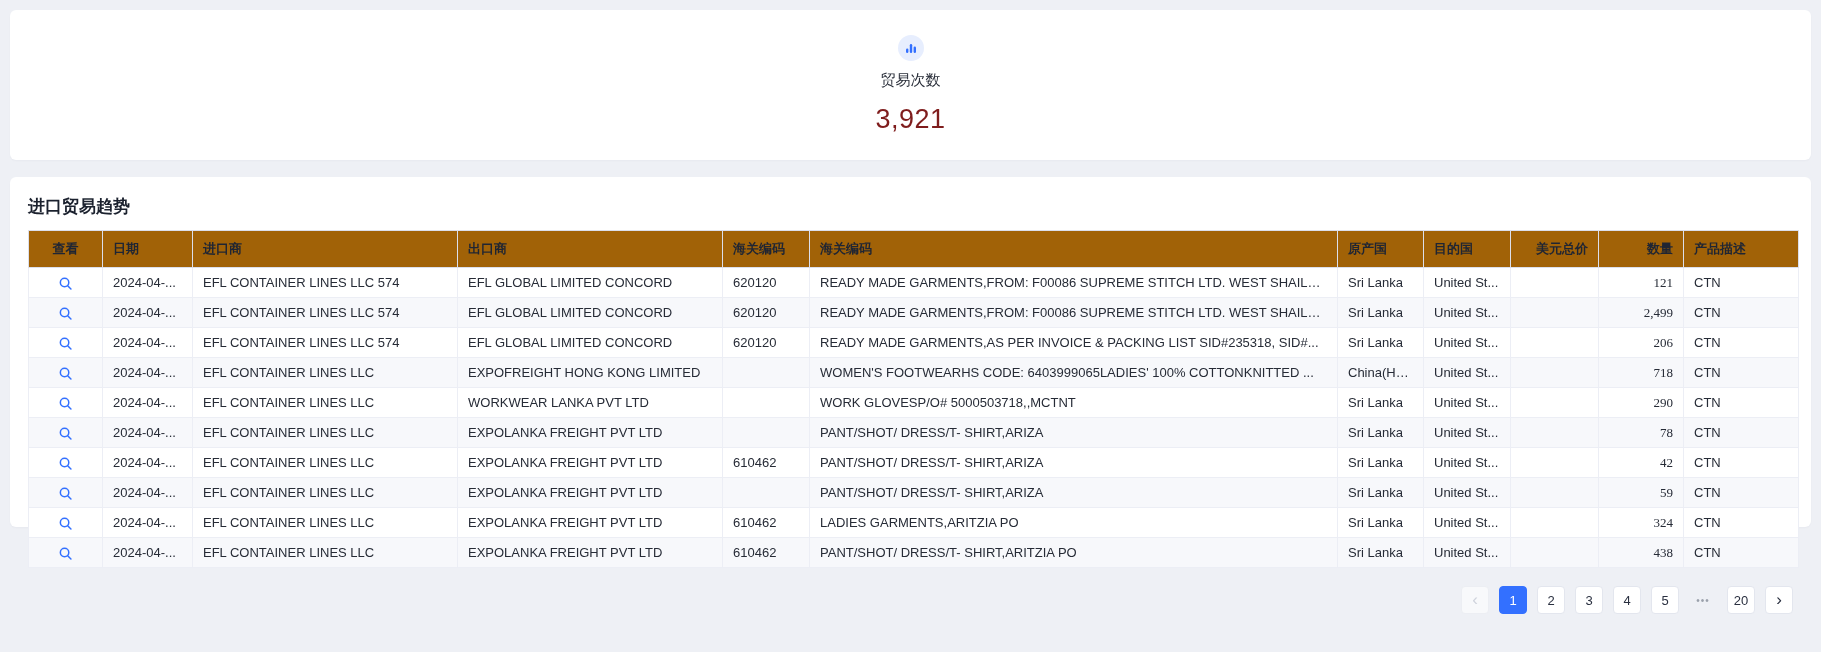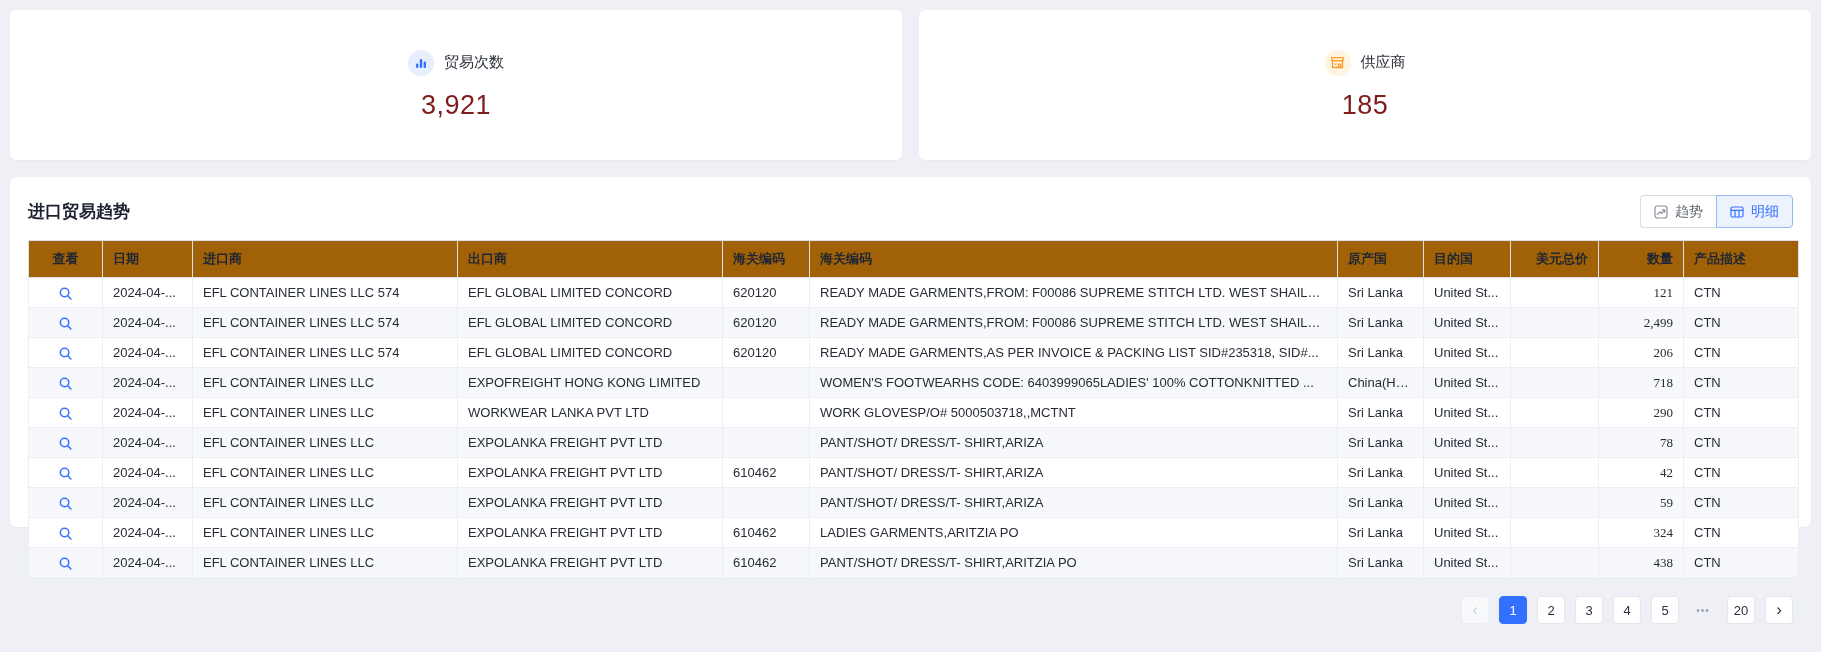--- a/index.html
+++ b/index.html
@@ -10,21 +10,21 @@
     padding: 10px 10px 0 10px;
     overflow: hidden;
   }
   
   .cards { display: flex; gap: 17px; height: 150px; margin-bottom: 17px; }
   .card {
     flex: 1; background: #fff; border-radius: 6px;
     display: flex; flex-direction: column; align-items: center; justify-content: center;
     box-shadow: 0 1px 2px rgba(31,37,51,0.03);
   }
-  .card-top { display: flex; align-items: center; gap: 10px; }
+  .card-top { display: flex; align-items: center; gap: 10px; flex-direction: column; }
   .icon-circle {
     width: 26px; height: 26px; border-radius: 50%;
     display: flex; align-items: center; justify-content: center; flex: none;
   }
   .icon-circle.blue   { background: #e7eefe; }
   .icon-circle.orange { background: #fff4e2; }
   .icon-circle.teal   { background: #e1f6f4; }
   .card-label { font-size: 15px; color: #2a2f3a; }
   .card-value { margin-top: 14px; font-size: 27px; color: #7f1d1d; font-weight: 500; letter-spacing: 0.5px; }
 
@@ -91,63 +91,26 @@
               <rect x="5.8" y="3" width="2.4" height="9" rx="1.2"></rect>
               <rect x="9.6" y="5.5" width="2.4" height="6.5" rx="1.2"></rect>
             </g>
           </svg>
       </span>
       <span class="card-label">贸易次数</span>
     </div>
     <div class="card-value">3,921</div>
   </div>
 
-  <div class="card">
-    <div class="card-top">
-      <span class="icon-circle orange">
-        <svg width="15" height="15" viewBox="0 0 15 15" fill="none" stroke="#ff9b27" stroke-width="1.3">
-            <path d="M2.5 5.6 h10 v6.9 h-10 z"></path>
-            <path d="M1.9 2.6 h11.2 v3 h-11.2 z"></path>
-            <path d="M8.6 12.5 v-3.4 h2 v3.4"></path>
-            <path d="M4.4 9.1 h2.2"></path>
-          </svg>
-      </span>
-      <span class="card-label">供应商</span>
-    </div>
-    <div class="card-value">185</div>
-  </div>
 
 </div>
 
 <div class="panel">
   <div class="panel-header">
     <div class="panel-title">进口贸易趋势</div>
-    <div class="toggle">
-      <button class="toggle-btn first">
-        <span style="display:flex">
-          <svg width="14" height="14" viewBox="0 0 14 14" fill="none" stroke="#8a8f99" stroke-width="1.2">
-              <rect x="1" y="1" width="12" height="12" rx="2.5"></rect>
-              <path d="M3.4 9.4 L6 6.8 L7.8 8.4 L10.6 5.2" stroke-linejoin="round" stroke-linecap="round"></path>
-              <path d="M8.4 4.9 h2.3 v2.3" stroke-linejoin="round" stroke-linecap="round"></path>
-            </svg>
-        </span>
-        <span>趋势</span>
-      </button>
-      <button class="toggle-btn active">
-        <span style="display:flex">
-          <svg width="14" height="14" viewBox="0 0 14 14" fill="none" stroke="#3370ff" stroke-width="1.2">
-              <rect x="1" y="2" width="12" height="10" rx="1.5"></rect>
-              <path d="M1 5.3 H13"></path>
-              <path d="M5 5.3 V12"></path>
-              <path d="M9 5.3 V12"></path>
-            </svg>
-        </span>
-        <span>明细</span>
-      </button>
-    </div>
   </div>
 
   <table>
     <colgroup>
       <col style="width:74px">
         <col style="width:90px">
         <col style="width:265px">
         <col style="width:265px">
       <col style="width:87px">
         <col style="width:528px">

